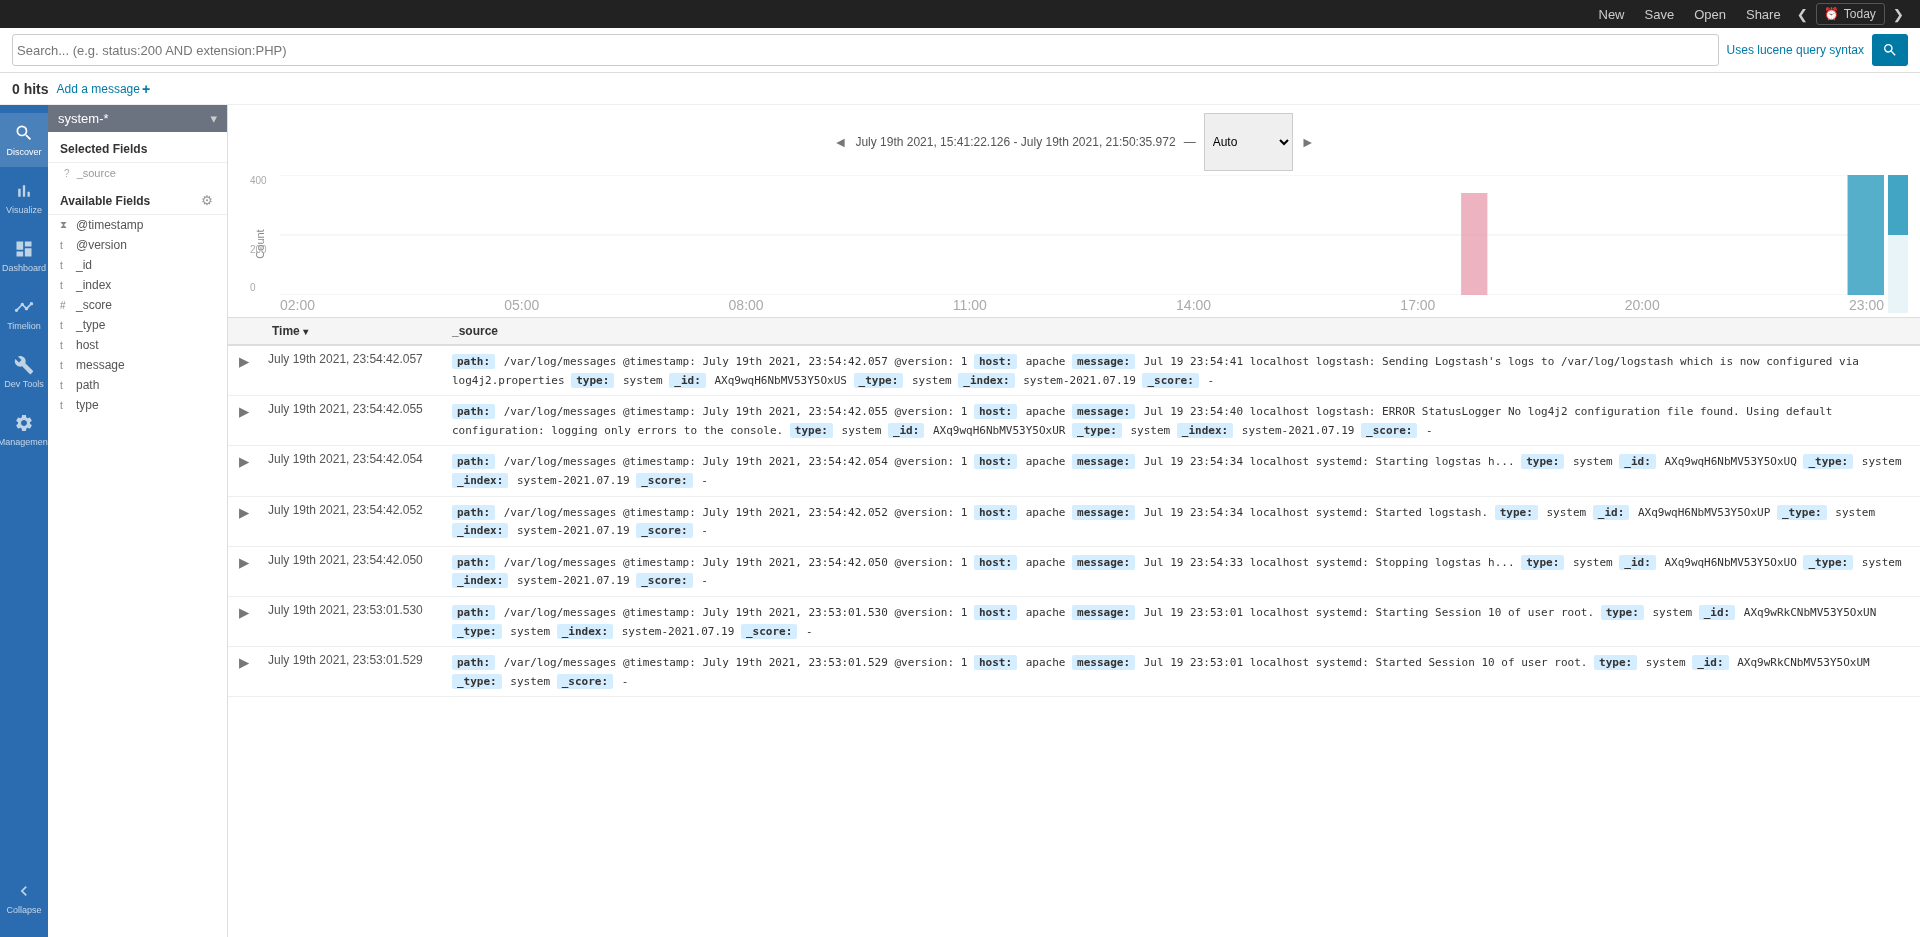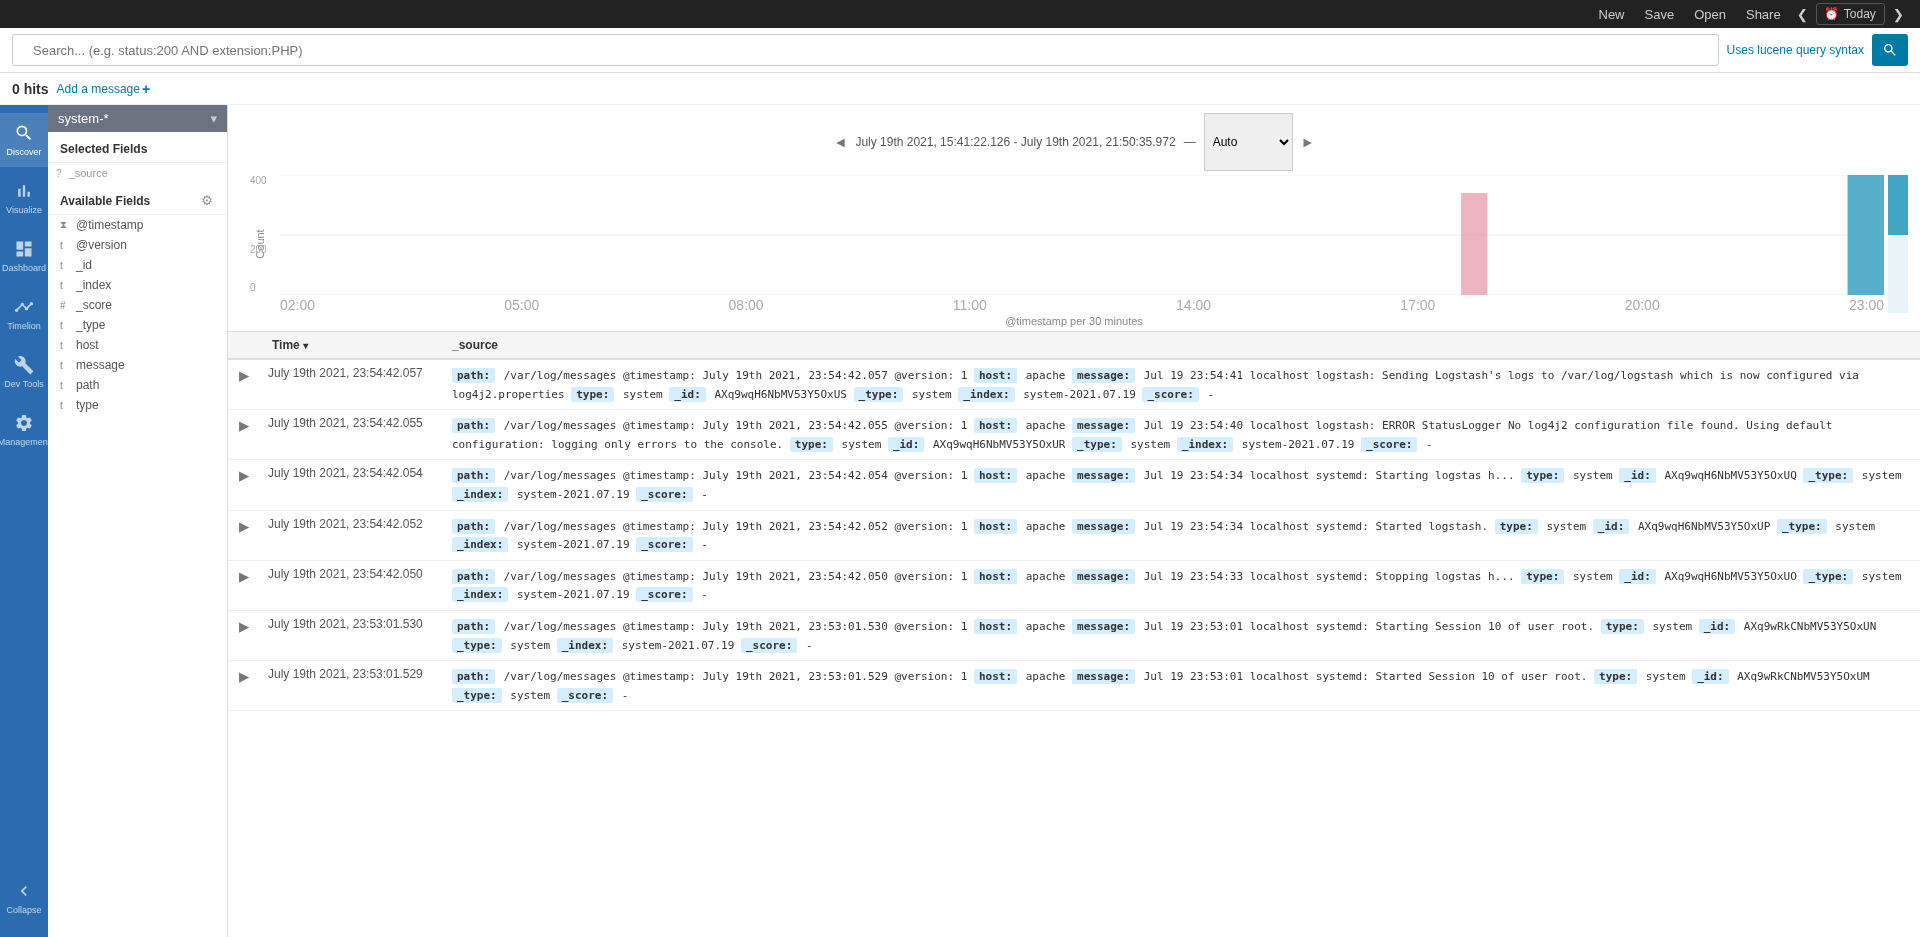--- a/index.html
+++ b/index.html
@@ -21,21 +21,21 @@
     .nav-item svg { width: 20px; height: 20px; fill: currentColor; }
     .collapse-item { width: 100%; display: flex; flex-direction: column; align-items: center; padding: 10px 4px; cursor: pointer; color: rgba(255,255,255,0.7); font-size: 10px; gap: 4px; }
 
     
     #left-panel { width: 180px; background: #fff; border-right: 1px solid #ddd; display: flex; flex-direction: column; overflow-y: auto; flex-shrink: 0; }
     #index-selector { background: #6b7280; color: #fff; padding: 6px 10px; display: flex; align-items: center; justify-content: space-between; cursor: pointer; font-size: 13px; }
     .gear-btn { background: none; border: none; color: #999; cursor: pointer; padding: 2px; }
     .panel-section-title { font-size: 12px; font-weight: bold; color: #333; padding: 10px 12px 6px; border-bottom: 1px solid #eee; }
     .field-item { display: flex; align-items: center; padding: 3px 12px; cursor: pointer; color: #555; font-size: 12px; }
     .field-type { font-size: 10px; color: #888; margin-right: 6px; width: 10px; }
-    .source-field { color: #999; font-size: 11px; padding: 4px 8px; }
+    .source-field { color: #999; font-size: 11px; padding: 4px 16px; }
     .available-header { display: flex; align-items: center; justify-content: space-between; padding: 8px 12px 4px; border-bottom: 1px solid #eee; }
     .available-title { font-size: 12px; font-weight: bold; color: #333; }
 
     
     #content { flex: 1; display: flex; flex-direction: column; overflow: hidden; background: #fff; }
 
     
     #chart-area { background: #fff; border-bottom: 1px solid #ddd; padding: 8px 12px 4px; position: relative; }
     #chart-header { display: flex; align-items: center; justify-content: center; gap: 8px; margin-bottom: 4px; font-size: 12px; color: #555; }
     #chart-canvas { width: 100%; height: 140px; }
@@ -63,21 +63,21 @@
   <button class="action-btn">Share</button>
   <button class="nav-btn">❮</button>
   <button class="today-btn">
     <span>⏰</span>
     <span>Today</span>
   </button>
   <button class="nav-btn">❯</button>
 </div>
 
 <div style="background:#fff; border-bottom:1px solid #ddd; display:flex; align-items:center; padding:6px 12px; gap:8px;">
-  <input type="text" id="search-bar" style="flex: 1 1 0%; height: 32px; border: 1px solid rgb(204, 204, 204); border-radius: 3px; padding: 0px 20px; font-size: 13px;" placeholder="Search... (e.g. status:200 AND extension:PHP)">
+  <input type="text" id="search-bar" style="flex: 1 1 0%; height: 32px; border: 1px solid rgb(204, 204, 204); border-radius: 3px; padding: 0px 4px; font-size: 13px;" placeholder="Search... (e.g. status:200 AND extension:PHP)">
   <span style="color:#0079a5; font-size:12px; cursor:pointer;">Uses lucene query syntax</span>
   <button id="search-btn" style="width:36px; height:32px; background:#0079a5; border:none; border-radius:3px; cursor:pointer; display:flex; align-items:center; justify-content:center;">
     <svg width="16" height="16" viewBox="0 0 24 24" fill="white">
         <path d="M15.5 14h-.79l-.28-.27A6.471 6.471 0 0 0 16 9.5 6.5 6.5 0 1 0 9.5 16c1.61 0 3.09-.59 4.23-1.57l.27.28v.79l5 4.99L20.49 19l-4.99-5zm-6 0C7.01 14 5 11.99 5 9.5S7.01 5 9.5 5 14 7.01 14 9.5 11.99 14 9.5 14z"></path>
       </svg>
   </button>
 </div>
 
 <div style="background:#fff; border-bottom:1px solid #eee; display:flex; align-items:center; padding:4px 12px; gap:8px; min-height:32px;">
   <span style="font-size:14px; font-weight:bold; color:#333;">0 hits</span>
@@ -247,21 +247,20 @@
             <span>20:00</span>
             <span>23:00</span>
           </div>
         </div>
 
         <div style="width:20px; background:#e8f4f8; position:relative; margin-left:4px;">
           <div style="width:20px; height:60px; background:#42a5c4; position:absolute; top:0;"></div>
         </div>
       </div>
 
-      <div style="text-align:center; font-size:11px; color:#888; margin-top:2px;">@timestamp per 30 minutes</div>
     </div>
 
     <div id="results-area">
       <table id="results-table">
         <thead>
           <tr>
             <th style="width:32px;"></th>
             <th style="cursor:pointer;">
               <span>Time</span>
               <span style="font-size:10px;">▾</span>

